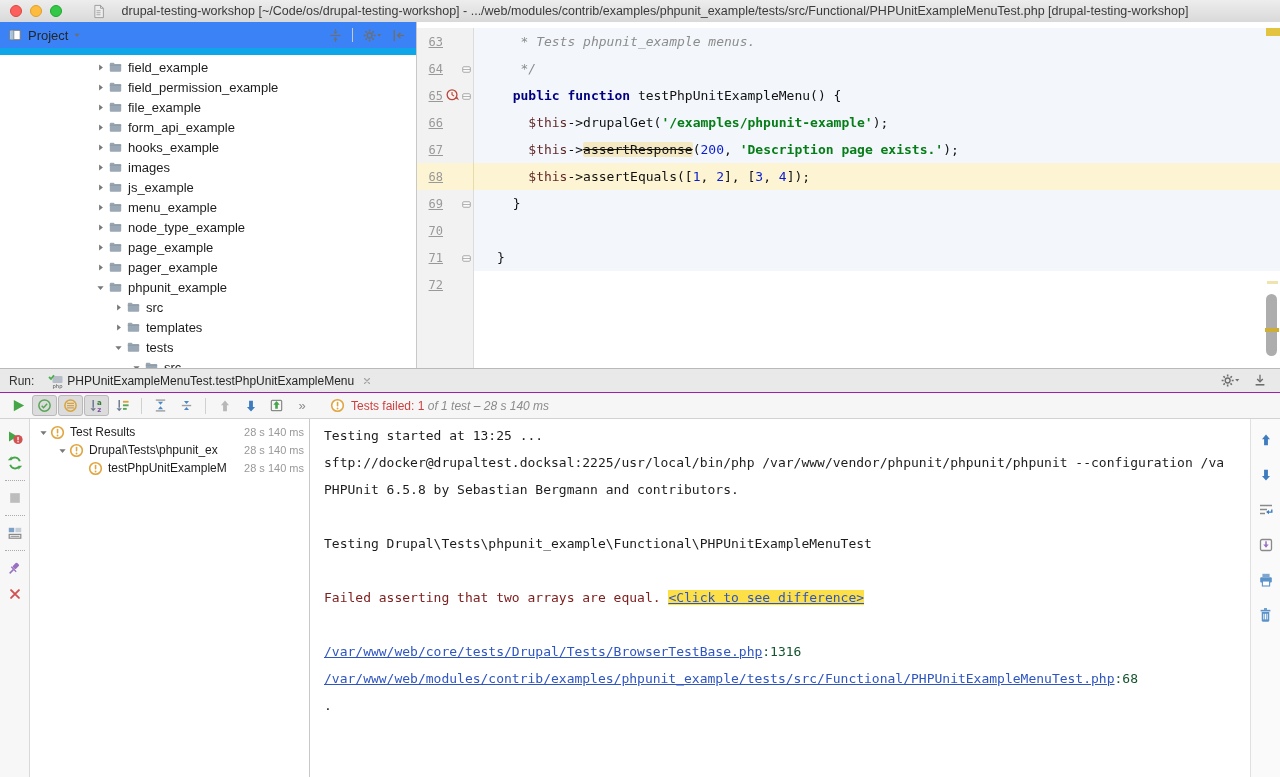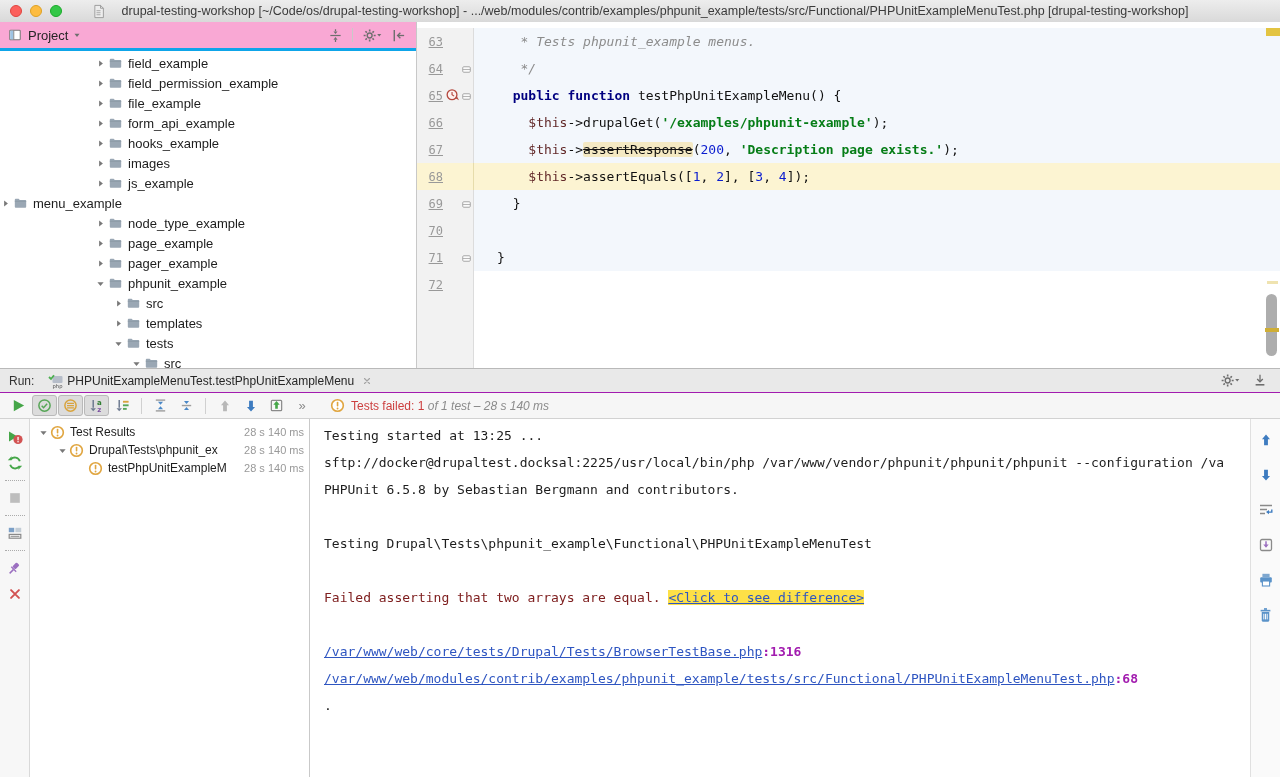--- a/index.html
+++ b/index.html
@@ -17,21 +17,21 @@
   .tl-red{background:#fc605c;border:1px solid #e0443e;box-sizing:border-box;}
   .tl-yellow{background:#fdbc40;border:1px solid #dea123;box-sizing:border-box;}
   .tl-green{background:#34c748;border:1px solid #1aab29;box-sizing:border-box;}
   .tb-title{font-size:12.5px;color:#3a3a3a;display:flex;align-items:center;gap:17px;white-space:nowrap;}
 
   
   .main{position:absolute;top:22px;left:0;right:0;height:346px;display:flex;}
   .project-panel{width:417px;flex:none;border-right:1px solid #c8c8c8;background:#fff;
     display:flex;flex-direction:column;box-sizing:border-box;}
   .p-header{height:26px;flex:none;display:flex;align-items:center;padding:0 10px 0 8px;
-    background:#f9a8d4;border-bottom:3px solid #0ea5e9;}
+    background:#3b82f6;border-bottom:7px solid #0ea5e9;}
   .p-title{font-size:13px;color:#262626;margin:0 4px 0 6px;}
   .p-hicons{margin-left:auto;display:flex;align-items:center;gap:9px;}
   .hsep{width:1px;height:14px;background:#c9c9c9;}
   .p-tree{flex:1;overflow:hidden;padding-top:2px;}
   .p-row{height:20px;display:flex;align-items:center;font-size:13px;color:#1d1d1d;white-space:nowrap;}
   .p-row .icon{margin-right:2px;}
   .p-label{margin-left:3px;}
 
   
   .editor{flex:1;position:relative;background:#fff;overflow:hidden;}
@@ -94,21 +94,21 @@
   .t-ico{width:15px;flex:none;margin-right:5px;display:flex;}
   .t-label{flex:1;overflow:hidden;white-space:nowrap;}
   .t-time{color:#999;font-size:11px;padding:0 5px 0 4px;flex:none;}
   .console{flex:1;background:#fff;overflow:hidden;padding:3px 0 0 14px;
     font-family:"DejaVu Sans Mono",monospace;font-size:13px;}
   .c-line{height:27px;line-height:27px;white-space:pre;}
   .c-pl{color:#1d1d1d;}
   .c-err{color:#7f2020;}
   .c-link{color:#2e55c1;text-decoration:underline;}
   .c-linkhl{color:#2e55c1;text-decoration:underline;background:#fde047;}
-  .c-ref{color:#a21caf;font-weight:bold;}
+  .c-ref{color:#14532d;}
   .right-strip{width:30px;flex:none;background:#fafafa;border-left:1px solid #e0e0e0;
     display:flex;flex-direction:column;align-items:center;padding-top:8px;gap:9px;box-sizing:border-box;}
 </style>
 </head>
 <body>
 
 <div class="titlebar">
   <div class="traffic">
     <span class="tl-red"></span>
     <span class="tl-yellow"></span>
@@ -262,21 +262,21 @@
             </svg>
           </span>
           <span class="icon">
             <svg width="15" height="14" viewBox="0 0 16 16">
               <path d="M1.5 4.2a1 1 0 0 1 1-1h3.4l1.3 1.5h6.3a1 1 0 0 1 1 1v6.6a1 1 0 0 1-1 1h-11a1 1 0 0 1-1-1z" fill="#9aa7b4"></path>
               <path d="M1.5 6h13" stroke="#8a98a5" stroke-width="1"></path>
             </svg>
           </span>
           <span class="p-label">js_example</span>
         </div>
-        <div class="p-row" style="">
+        <div class="p-row" style="padding-left:95px">
           <span class="icon">
             <svg width="11" height="11" viewBox="0 0 16 16">
               <path d="M6 3.5l5.5 4.5L6 12.5z" fill="#787878"></path>
             </svg>
           </span>
           <span class="icon">
             <svg width="15" height="14" viewBox="0 0 16 16">
               <path d="M1.5 4.2a1 1 0 0 1 1-1h3.4l1.3 1.5h6.3a1 1 0 0 1 1 1v6.6a1 1 0 0 1-1 1h-11a1 1 0 0 1-1-1z" fill="#9aa7b4"></path>
               <path d="M1.5 6h13" stroke="#8a98a5" stroke-width="1"></path>
             </svg>

